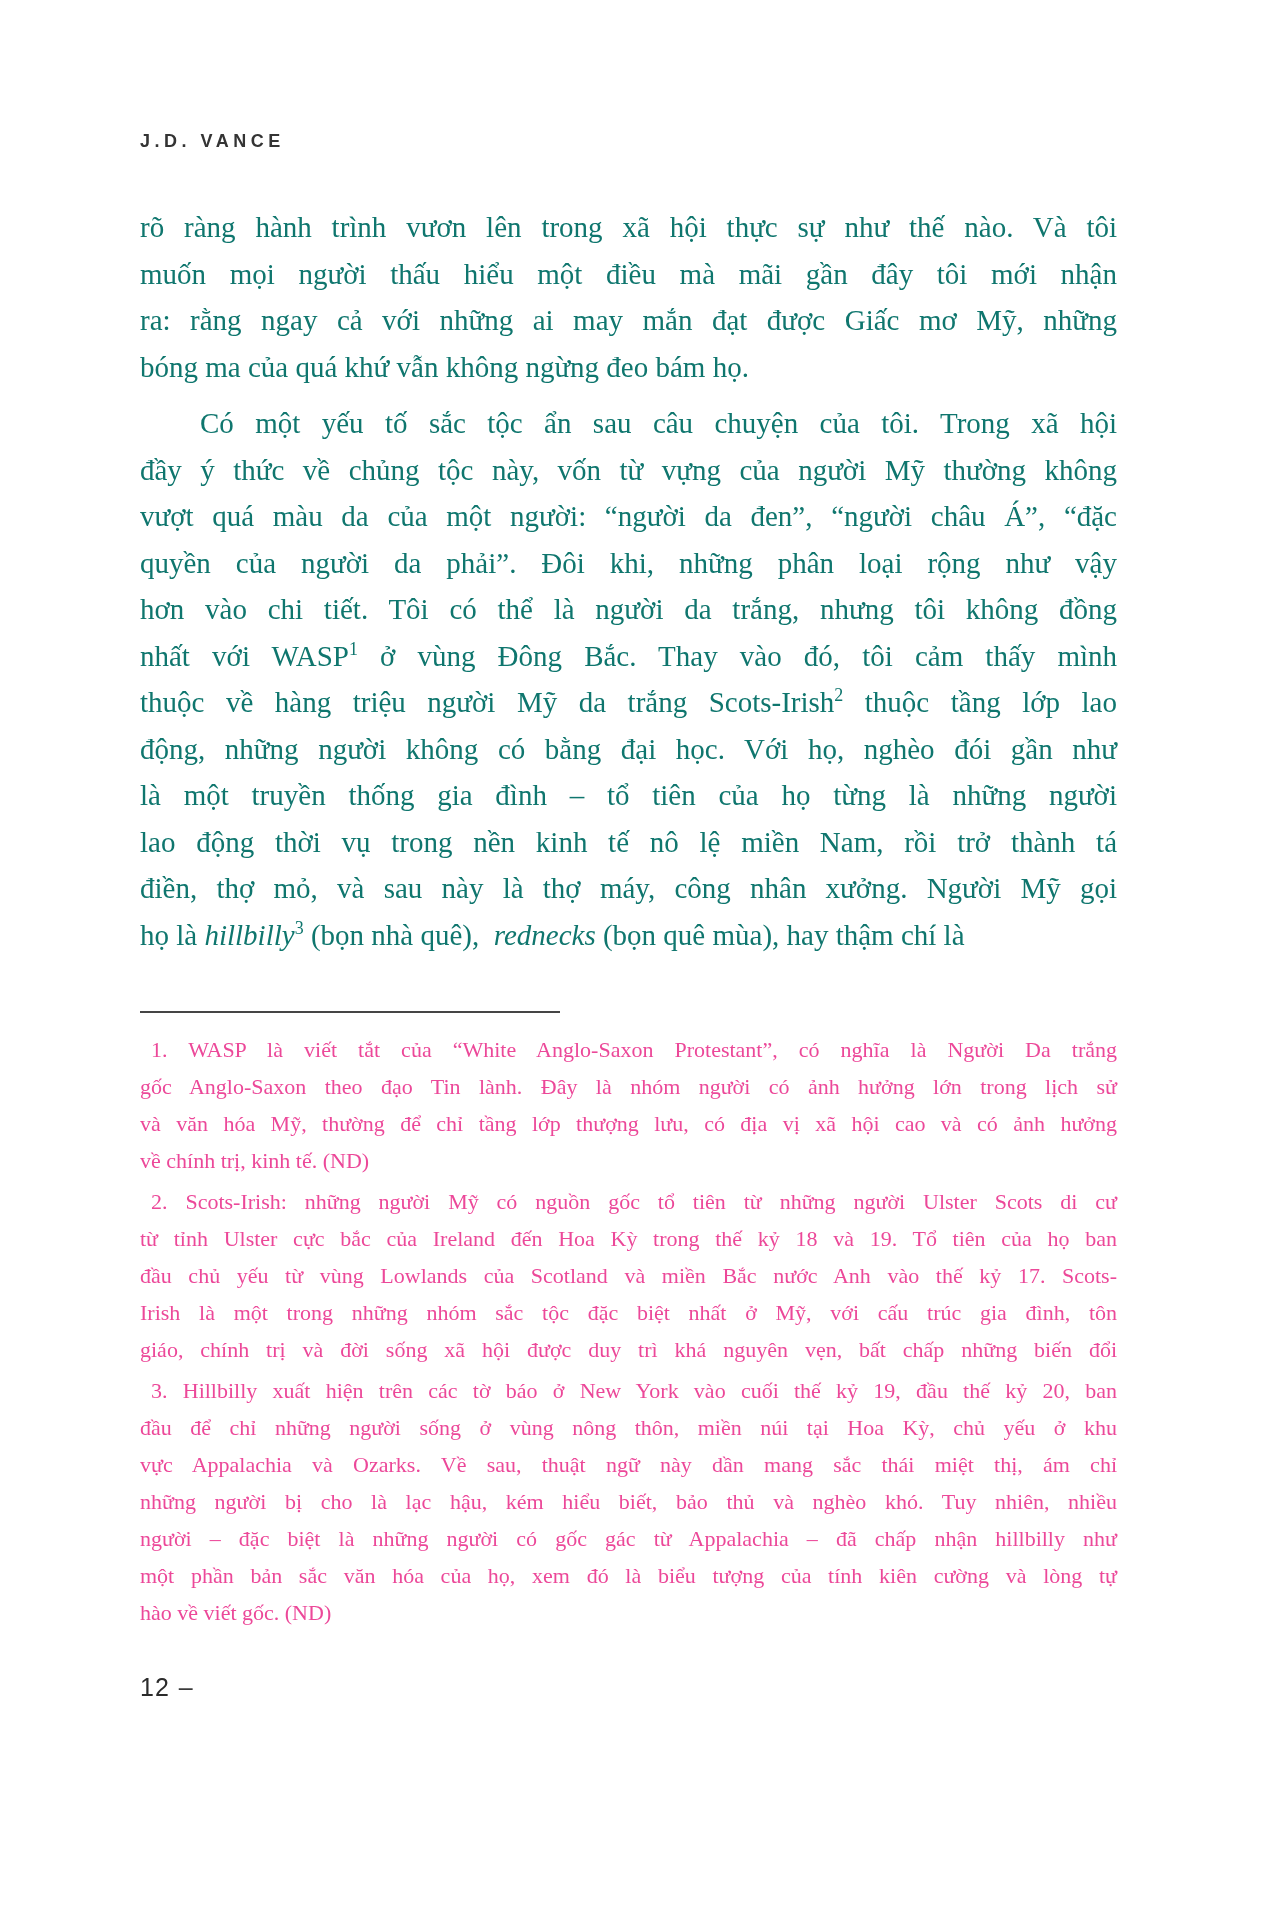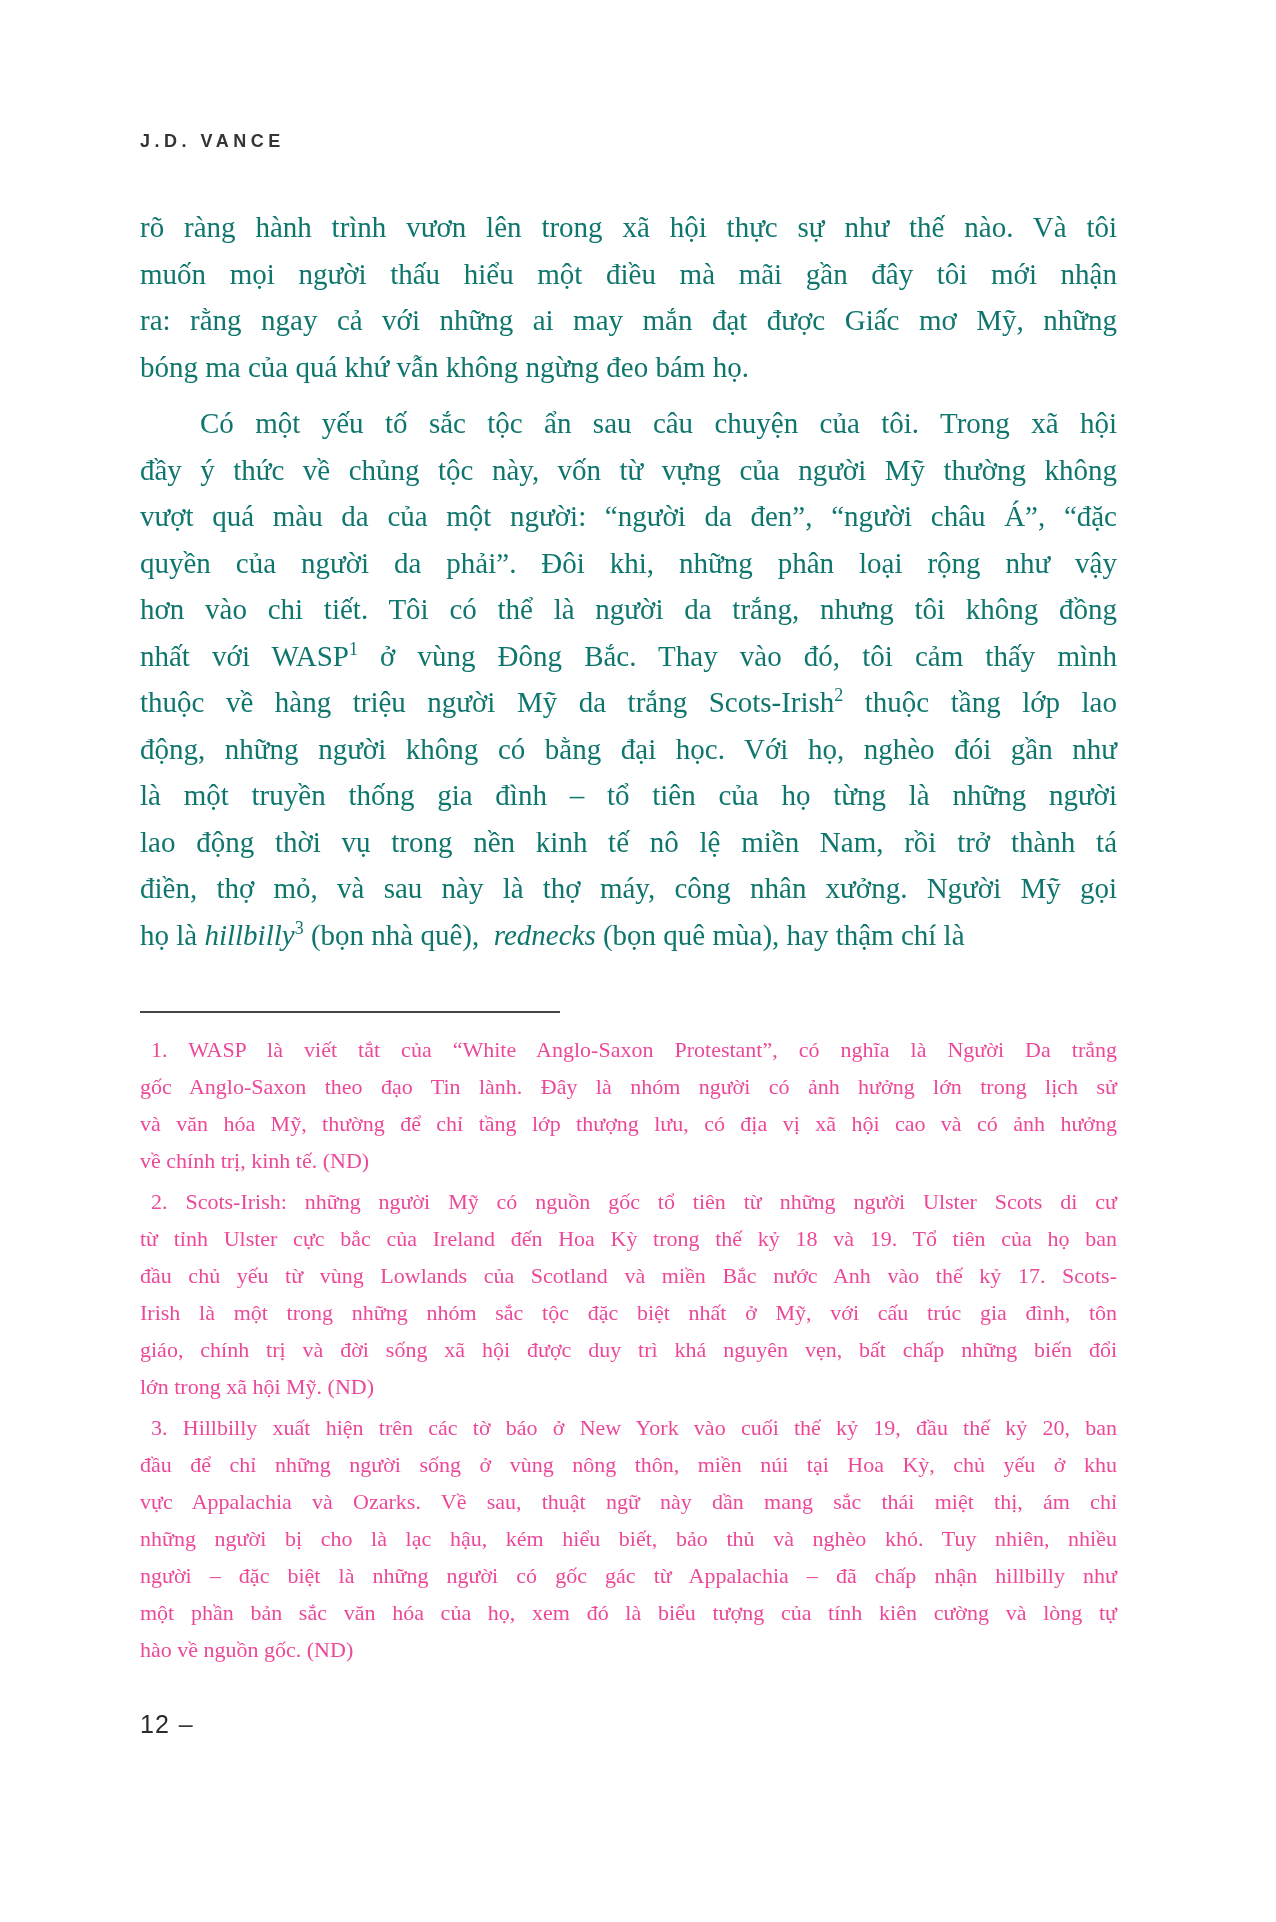--- a/index.html
+++ b/index.html
@@ -118,30 +118,29 @@
         <div class="line">gốc Anglo-Saxon theo đạo Tin lành. Đây là nhóm người có ảnh hưởng lớn trong lịch sử</div>
         <div class="line">và văn hóa Mỹ, thường để chỉ tầng lớp thượng lưu, có địa vị xã hội cao và có ảnh hưởng</div>
         <div class="line last">về chính trị, kinh tế. (ND)</div>
       </div>
       <div class="fn-para">
         <div class="line">2. Scots-Irish: những người Mỹ có nguồn gốc tổ tiên từ những người Ulster Scots di cư</div>
         <div class="line">từ tỉnh Ulster cực bắc của Ireland đến Hoa Kỳ trong thế kỷ 18 và 19. Tổ tiên của họ ban</div>
         <div class="line">đầu chủ yếu từ vùng Lowlands của Scotland và miền Bắc nước Anh vào thế kỷ 17. Scots-</div>
         <div class="line">Irish là một trong những nhóm sắc tộc đặc biệt nhất ở Mỹ, với cấu trúc gia đình, tôn</div>
         <div class="line">giáo, chính trị và đời sống xã hội được duy trì khá nguyên vẹn, bất chấp những biến đổi</div>
-        <div class="line last">lớn trong xã hội Mỹ. (ND)</div>
       </div>
       <div class="fn-para">
         <div class="line">3. Hillbilly xuất hiện trên các tờ báo ở New York vào cuối thế kỷ 19, đầu thế kỷ 20, ban</div>
         <div class="line">đầu để chỉ những người sống ở vùng nông thôn, miền núi tại Hoa Kỳ, chủ yếu ở khu</div>
         <div class="line">vực Appalachia và Ozarks. Về sau, thuật ngữ này dần mang sắc thái miệt thị, ám chỉ</div>
         <div class="line">những người bị cho là lạc hậu, kém hiểu biết, bảo thủ và nghèo khó. Tuy nhiên, nhiều</div>
         <div class="line">người – đặc biệt là những người có gốc gác từ Appalachia – đã chấp nhận hillbilly như</div>
         <div class="line">một phần bản sắc văn hóa của họ, xem đó là biểu tượng của tính kiên cường và lòng tự</div>
-        <div class="line last">hào về nguồn gốc. (ND)</div>
+        <div class="line last">hào về viết gốc. (ND)</div>
       </div>
     </div>
 
   <div class="page-footer">
     <span>12</span><span class="dash">–</span>
   </div>
 
 </div>
 
 </body></html>

